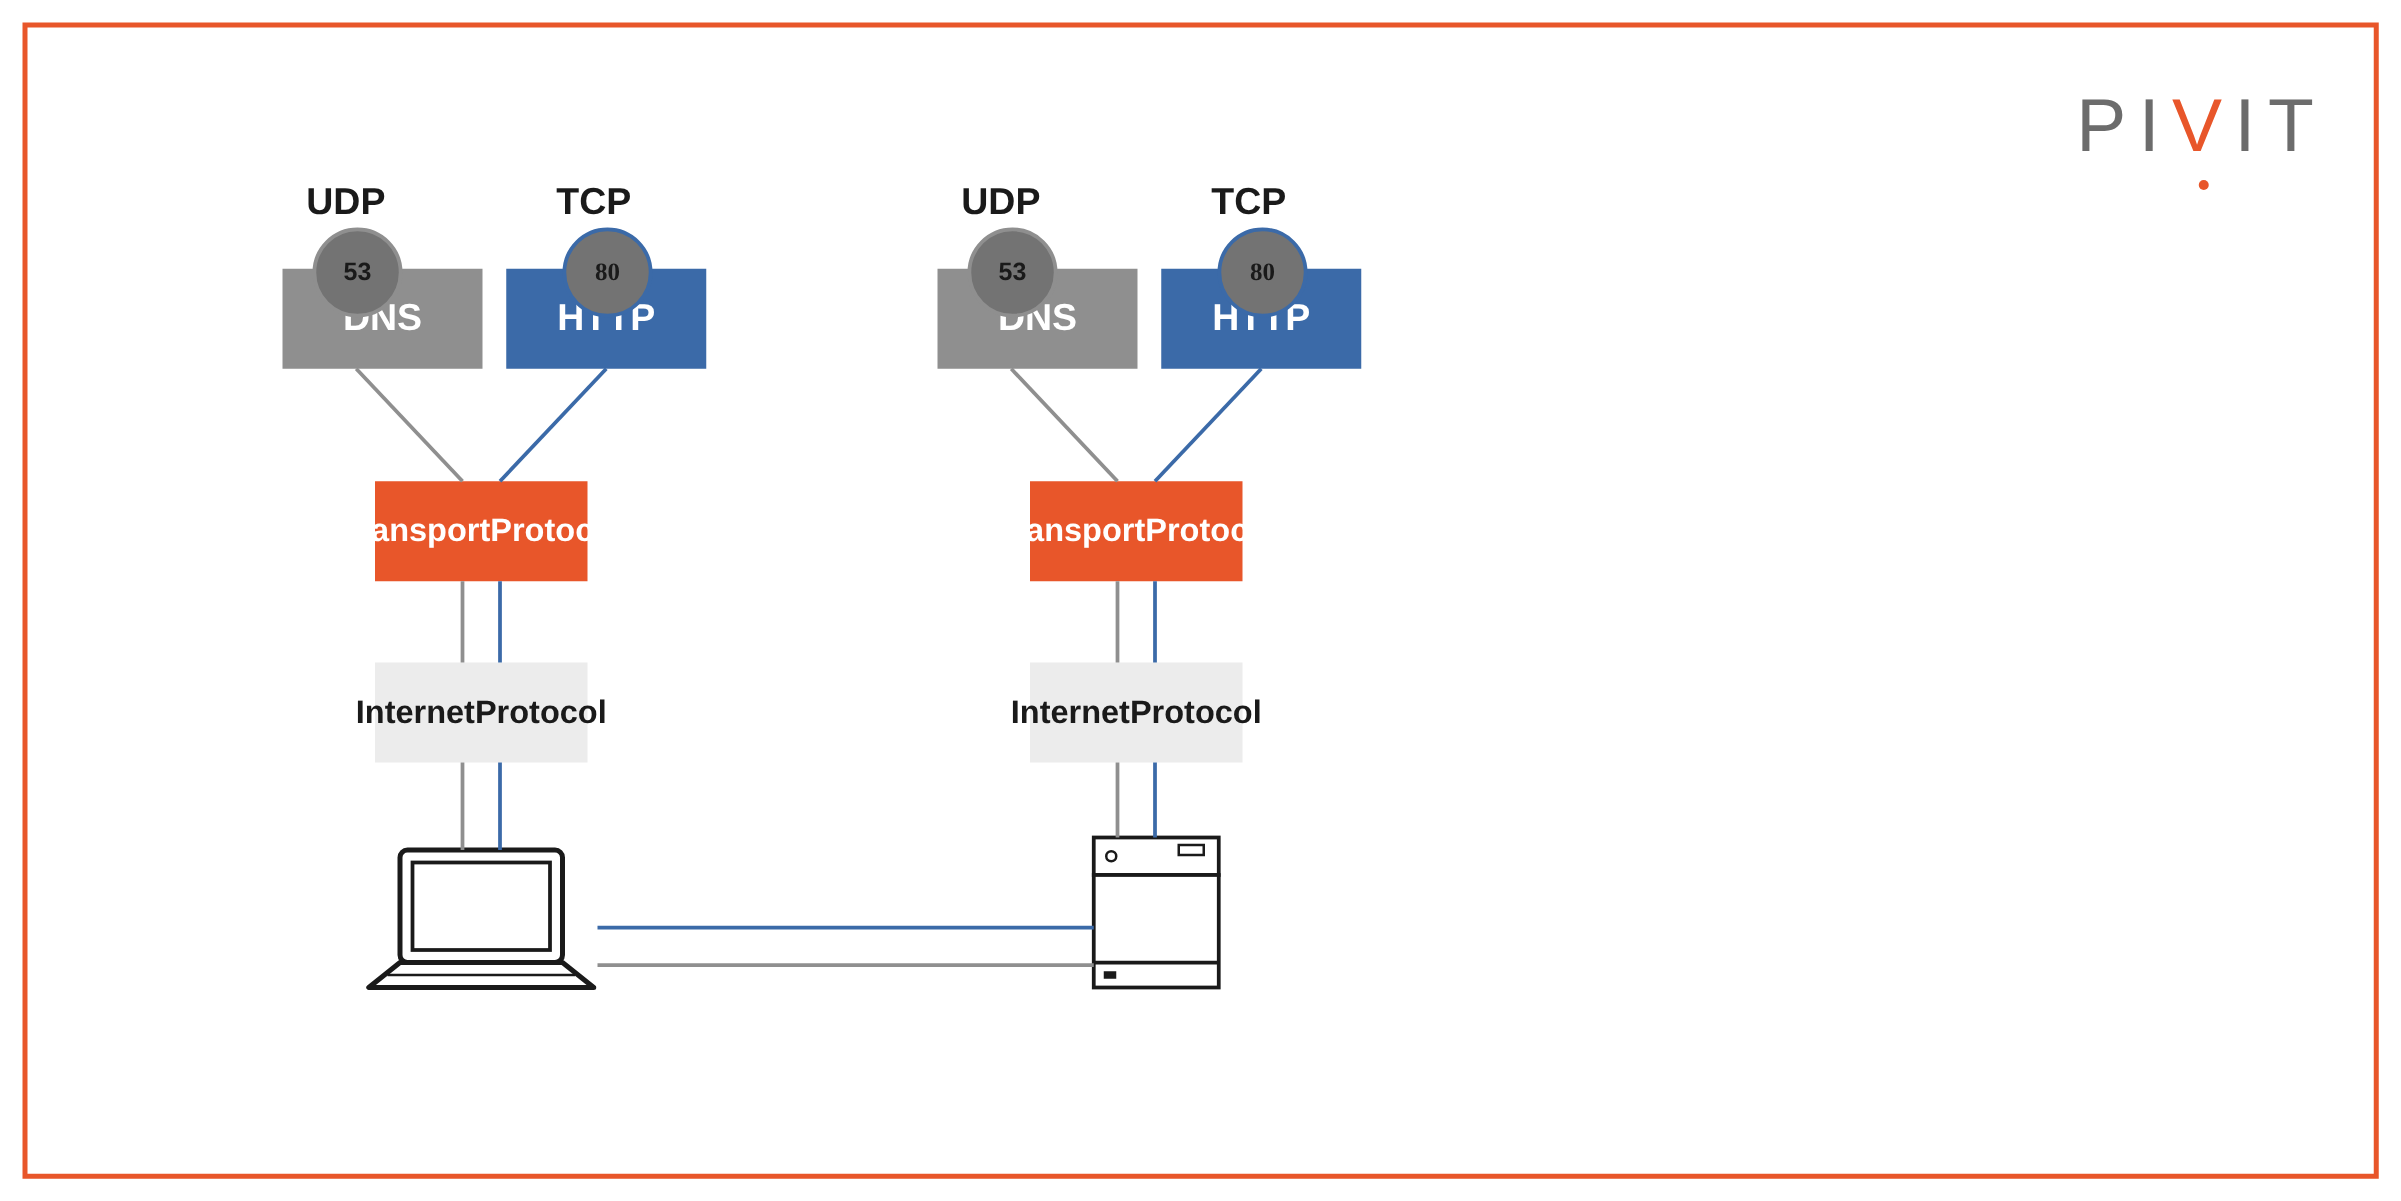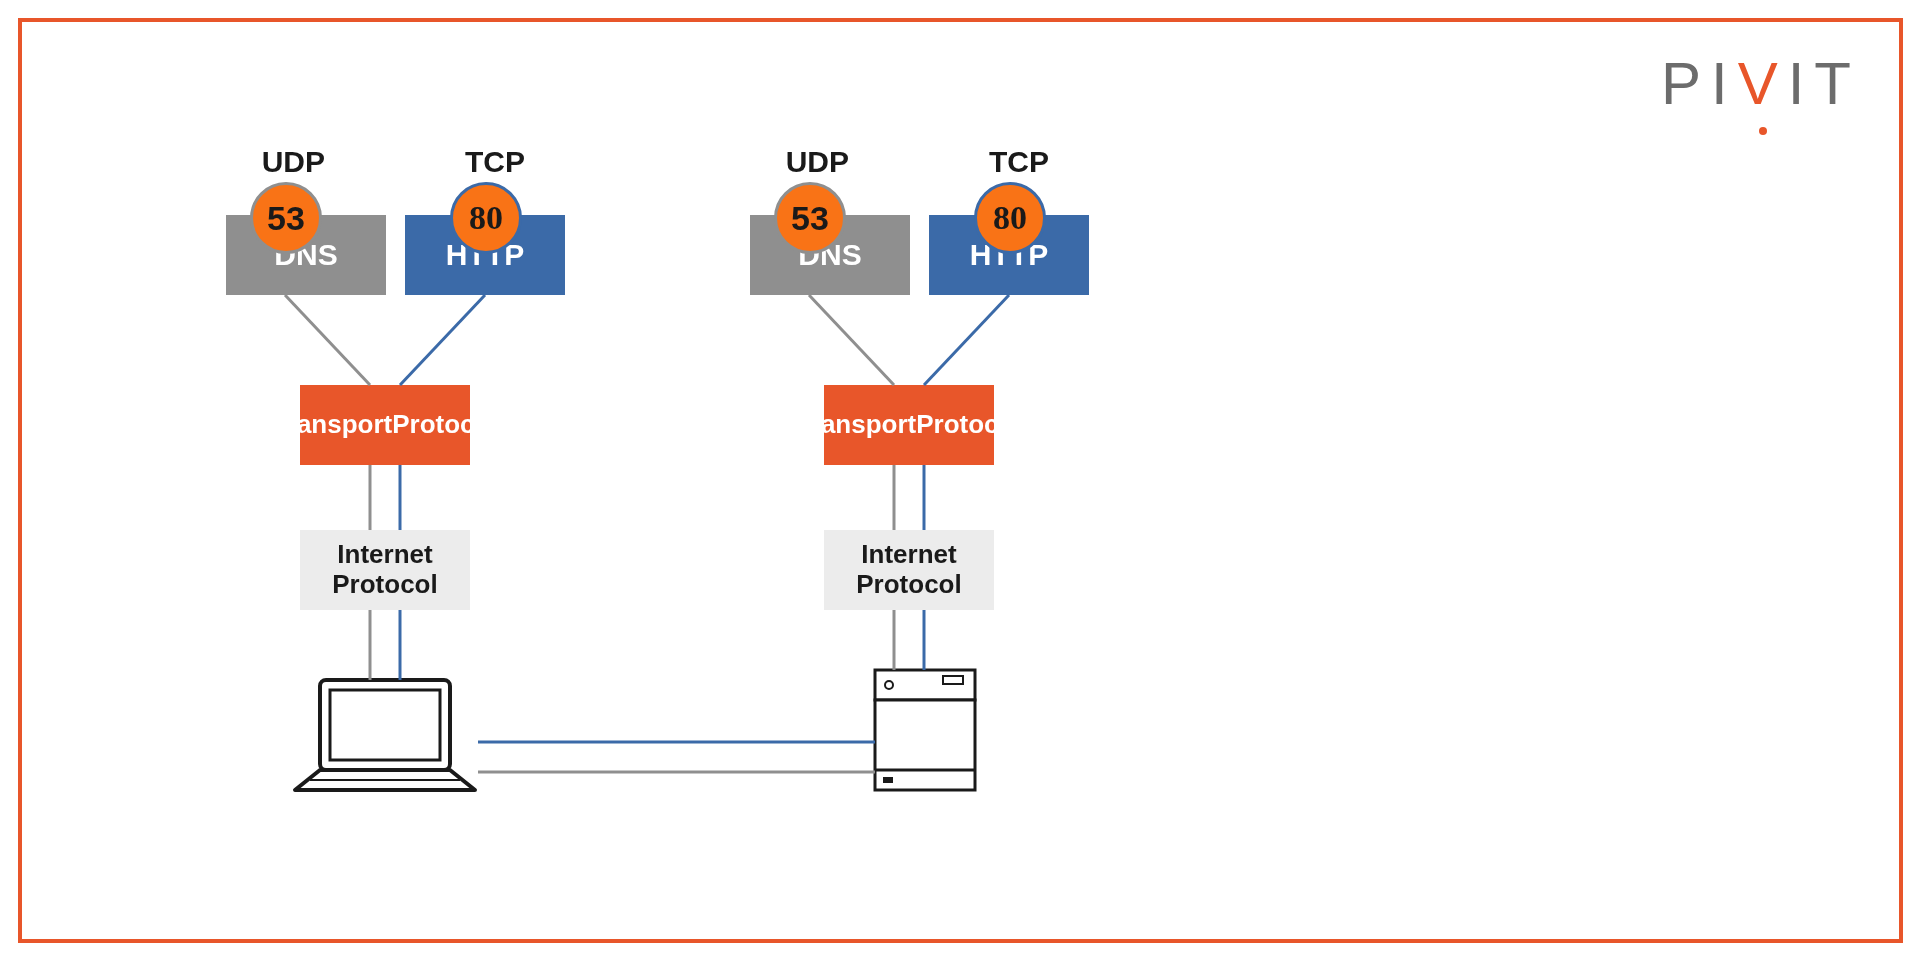--- a/index.html
+++ b/index.html
@@ -15,21 +15,21 @@
     left: 18px;
     top: 18px;
     right: 18px;
     bottom: 18px;
     border: 4px solid #e8562a;
     box-sizing: border-box;
   }
   .logo {
     position: absolute;
     right: 60px;
-    top: 49px;
+    top: 66px;
     font-size: 60px;
     font-weight: 300;
     letter-spacing: 10px;
     color: #6c6c6c;
     font-family: Arial, sans-serif;
   }
   .logo .orange { color: #e8562a; position: relative; }
   .logo .dot {
     position: absolute;
     left: 50%;
@@ -40,46 +40,46 @@
     border-radius: 50%;
     transform: translateX(-50%);
   }
 
   
   .label-top {
     position: absolute;
     font-size: 30px;
     font-weight: 700;
     color: #1a1a1a;
-    text-align: right;
+    text-align: left;
   }
   .box {
     position: absolute;
     display: flex;
     align-items: center;
     justify-content: center;
     font-weight: 700;
     text-align: center;
   }
   .dns { background: #8f8f8f; color: #ffffff; font-size: 30px; margin-left: 21px; }
   .http { background: #3b6aa8; color: #ffffff; font-size: 30px; }
   .transport { background: #e8562a; color: #ffffff; font-size: 26px; line-height: 1.15; flex-direction: row; }
-  .ip { background: #ececec; color: #1a1a1a; font-size: 26px; line-height: 1.15; flex-direction: column; }
+  .ip { background: #ececec; color: #1a1a1a; font-size: 26px; line-height: 1.15; flex-direction: row; }
 
   .port-circle {
     position: absolute;
     width: 66px;
     height: 66px;
-    background: #f97316;
+    background: #737373;
     border: 3px solid #1a1a1a;
     border-radius: 50%;
     display: flex;
     align-items: center;
     justify-content: center;
-    font-size: 34px;
+    font-size: 20px;
     font-weight: 700;
     color: #1a1a1a;
     z-index: 5;
   }
   .port-circle.gray { border-color: #8f8f8f; }
   .port-circle.blue { border-color: #3b6aa8; font-family: Liberation Serif, serif; }
 
   svg.wires { position: absolute; left: 0; top: 0; pointer-events: none; }
 </style>
 </head>

